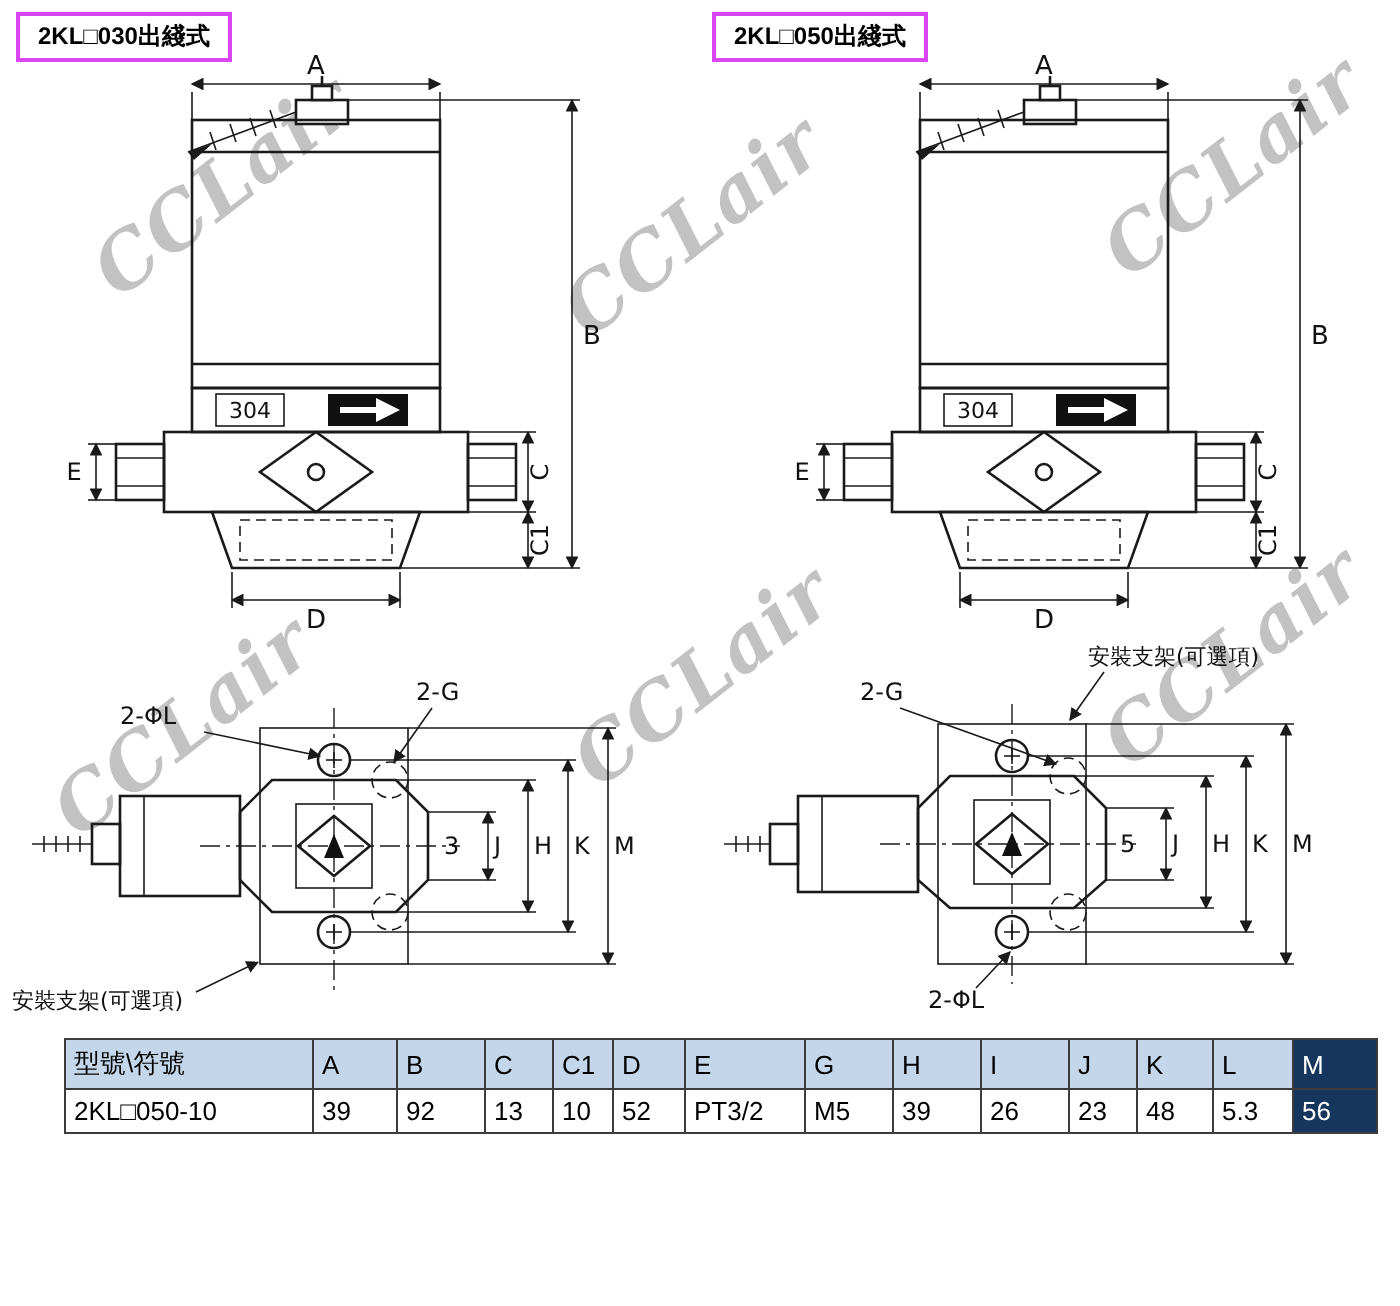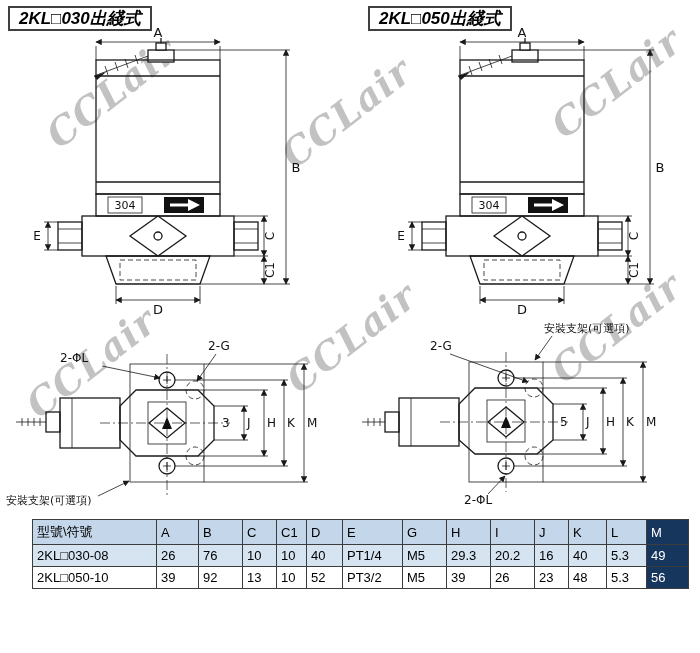--- a/index.html
+++ b/index.html
@@ -1,22 +1,22 @@
 <!DOCTYPE html>
 <html style="--head-bg: #c4d7ea; --alt-bg: #d6e4f2; --hl-bg: #17365d; --hl-fg: #ffffff;"><head>
 <meta charset="utf-8">
 <style>
   html,body{margin:0;padding:0;background:#fff;}
   body{font-family:"Liberation Sans","DejaVu Sans",sans-serif;}
   .page{position:relative;width:700px;height:653px;background:#fff;overflow:hidden;}
 
-  .title-box{position:absolute;top:6px;border:2px solid #404040;background:#fff;
-    padding:0 9px;font-size:17px;font-weight:bold;line-height:21px;color:#000;z-index:3;font-style:italic;}
+  .title-box{position:absolute;top:6px;border:2px solid #d946ef;background:#fff;
+    padding:0 9px;font-size:12px;font-weight:bold;line-height:21px;color:#000;z-index:3;}
   .title-left{left:8px;}
-  .title-right{left:368px;}
+  .title-right{left:356px;}
 
   .wm{position:absolute;font-family:"DejaVu Serif","Liberation Serif",serif;font-size:38px;
     font-weight:bold;font-style:italic;color:rgba(95,95,95,0.38);transform:rotate(-38deg);
     z-index:0;pointer-events:none;letter-spacing:1px;white-space:nowrap;}
 
   svg.drawing{position:absolute;z-index:1;overflow:visible;}
   svg text{font-family:"DejaVu Sans","Liberation Sans",sans-serif;font-size:13px;fill:#111;stroke:none;}
   svg text.small{font-size:11px;}
   svg text.mid{font-size:12px;}
   .ol{stroke:#1a1a1a;stroke-width:1.3;fill:none;}
@@ -324,36 +324,20 @@
           <th>G</th>
           <th>H</th>
           <th>I</th>
           <th>J</th>
           <th>K</th>
           <th>L</th>
           <th class="hl">M</th>
         </tr>
       </thead>
     <tbody id="tbl-body">
-        <tr class="alt">
-          <td>2KL□030-08</td>
-          <td>26</td>
-          <td>76</td>
-          <td>10</td>
-          <td>10</td>
-          <td>40</td>
-          <td>PT1/4</td>
-          <td>M5</td>
-          <td>29.3</td>
-          <td>20.2</td>
-          <td>16</td>
-          <td>40</td>
-          <td>5.3</td>
-          <td class="hl">49</td>
-        </tr>
         <tr>
           <td>2KL□050-10</td>
           <td>39</td>
           <td>92</td>
           <td>13</td>
           <td>10</td>
           <td>52</td>
           <td>PT3/2</td>
           <td>M5</td>
           <td>39</td>

